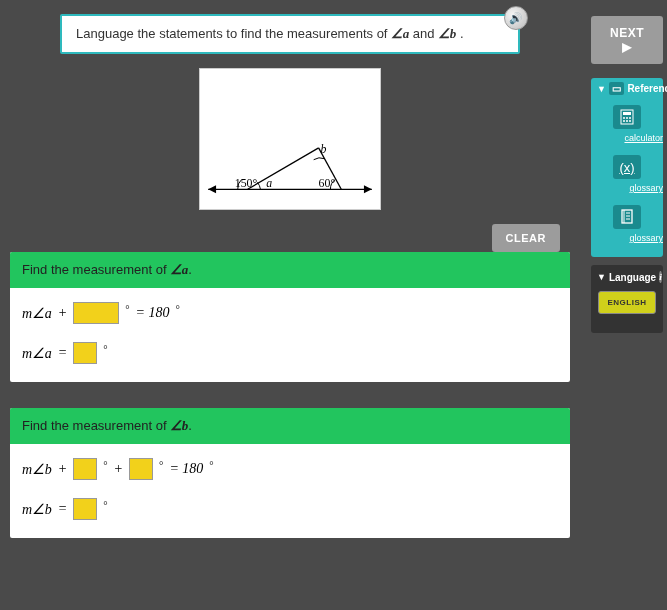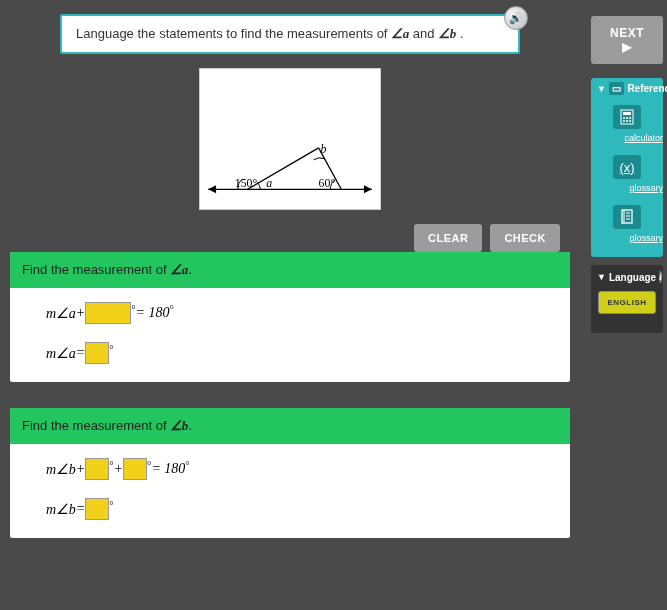--- a/index.html
+++ b/index.html
@@ -84,21 +84,21 @@
   padding: 14px 12px;
 }
 .equation-line {
   display: flex;
   align-items: center;
   font-size: 14px;
   font-style: italic;
   font-family: Georgia, 'Times New Roman', serif;
   color: #000;
   margin-bottom: 18px;
-  margin-left: 24px;
+  gap: 6px;
 }
 .equation-line:last-child { margin-bottom: 4px; }
 .yellow-box {
   display: inline-block;
   background: #f2d11b;
   border: 1px solid #999;
   height: 22px;
   font-style: normal;
 }
 .yellow-box.big { width: 46px; }
@@ -214,21 +214,20 @@
       <path d="M 115 92 A 12 12 0 0 1 126 91" fill="none" stroke="#000" stroke-width="1"></path>
       <text x="35" y="120" font-size="12" font-family="Georgia">150°</text>
       <text x="67" y="120" font-size="12" font-style="italic" font-family="Georgia">a</text>
       <text x="120" y="120" font-size="12" font-family="Georgia">60°</text>
       <text x="122" y="85" font-size="12" font-style="italic" font-family="Georgia">b</text>
     </svg>
   </div>
 
   <div class="btn-row">
     <button class="btn">CLEAR</button>
-    <button class="btn">CHECK</button>
   </div>
 
   <div class="panel">
     <div class="panel-header">
       <span>Find the measurement of </span><span class="italic-var">∠a</span><span>.</span>
     </div>
     <div class="panel-body">
       <div class="equation-line">
         <span>m∠a</span>
         <span>+</span>

